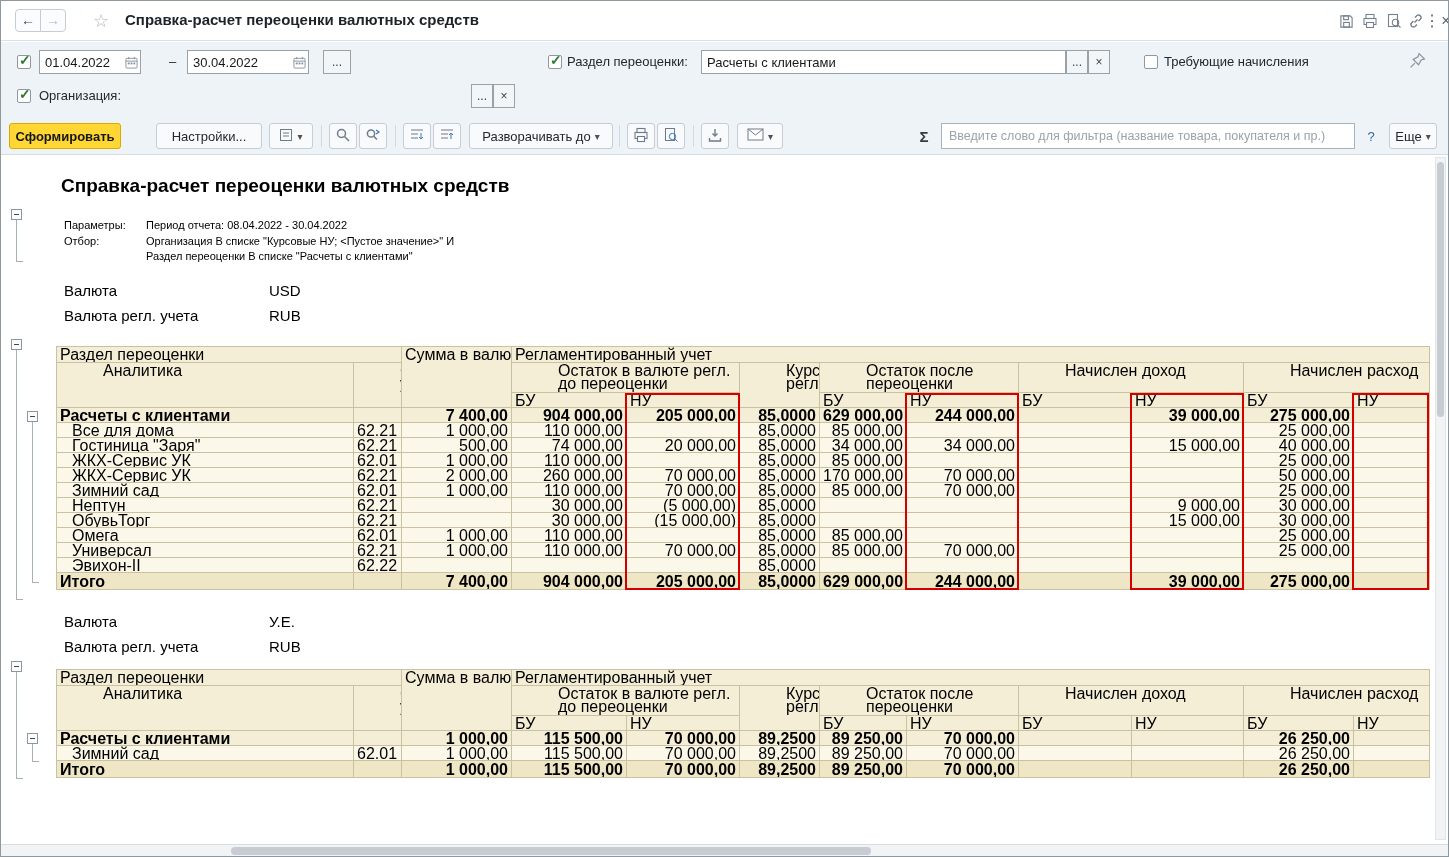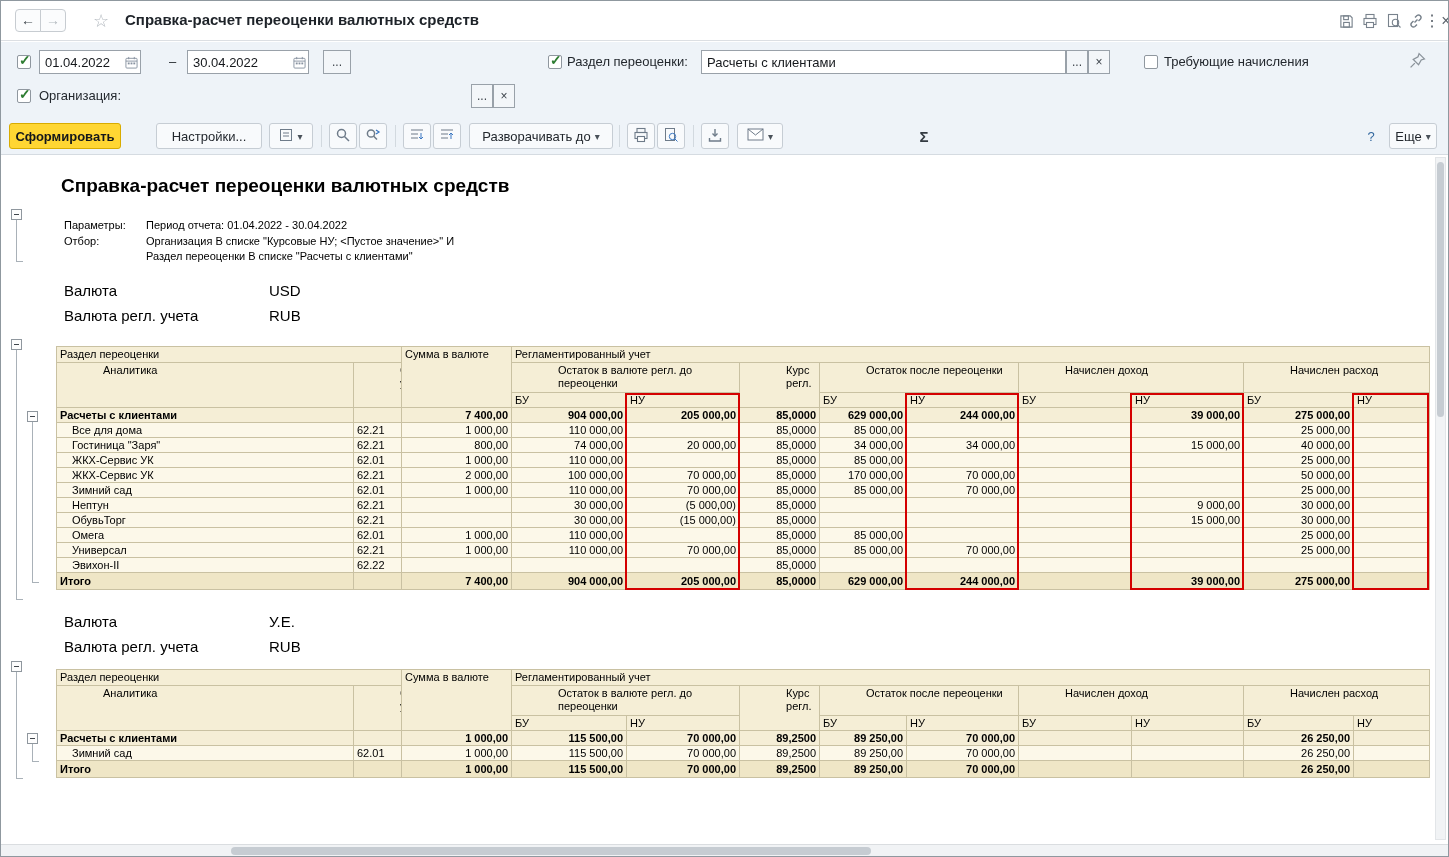--- a/index.html
+++ b/index.html
@@ -49,21 +49,21 @@
   .ptext { position:absolute; font-size:11px; color:#000; white-space:nowrap;text-align:center; }
   .cur { position:absolute; font-size:15px; color:#000; white-space:nowrap; }
 
   
   .gmark { position:absolute; width:11px; height:11px; border:1px solid #8f979e; background:#fdfdfd; cursor:pointer; }
   .gmark::after { content:""; position:absolute; left:2px; right:2px; top:4px; height:1px; background:#41474d; }
   .gline { position:absolute; width:7px; border-left:1px solid #a9b1b8; border-bottom:1px solid #a9b1b8; }
 
   
   .tblwrap { position:absolute; left:55px; width:1373px; }
-  table.rep { border-collapse:collapse; table-layout:fixed; width:1373px; font-size:11px; color:#000; }
+  table.rep { border-collapse:collapse; table-layout:fixed; width:1373px; font-size:16px; color:#000; }
   .rep th, .rep td { border:1px solid #c9c1a2; overflow:hidden; padding:0 3px; }
   .rep th { background:#f5eed6; font-weight:400; text-align:left; vertical-align:top; padding-top:1px; line-height:13px; white-space:nowrap; }
   .hA th { height:16px; }
   .hB th { height:30px; white-space:normal;padding-left:46px; }
   .hC th { height:15px; }
   .rep td { background:#fcf8e9; height:15px; line-height:13px; white-space:nowrap; }
   .rep td.ct { text-align:left; }
   .rep td.ct.ind { padding-left:15px; }
   .rep td.ca { text-align:left; }
   .rep td.cn { text-align:right; }
@@ -264,20 +264,21 @@
       <span><svg width="17" height="13" viewBox="0 0 17 13" fill="#fff" stroke="#6e7b89">
             <rect x="1" y="1" width="15" height="11"></rect>
             <path d="M1 1l7.5 6L16 1" fill="none"></path>
           </svg></span>
       <span class="drop">▾</span>
     </button>
 
     <button class="tbtn iconb flat" style="left:910px; width:26px">
       <span class="sigma">Σ</span>
     </button>
+    <input class="filterinp" placeholder="Введите слово для фильтра (название товара, покупателя и пр.)" style="">
     <button class="tbtn iconb flat" style="left:1358px; width:24px">
       <span class="help">?</span>
     </button>
     <button class="tbtn" style="left:1388px; width:48px">
       <span>Еще</span>
       <span class="drop">▾</span>
     </button>
   </div>
 
   <div class="report">
@@ -289,21 +290,21 @@
     <span class="gmark" style="left:26px; top:256px"></span>
     <span class="gline" style="left:31px; top:267px; height:161px"></span>
     <span class="gmark" style="left:10px; top:506px"></span>
     <span class="gline" style="left:15px; top:517px; height:107px"></span>
     <span class="gmark" style="left:26px; top:578px"></span>
     <span class="gline" style="left:31px; top:589px; height:18px"></span>
 
     <div class="rtitle">Справка-расчет переоценки валютных средств</div>
 
     <div class="ptext" style="left:63px; top:64px">Параметры:</div>
-    <div class="ptext" style="left:145px; top:64px">Период отчета: 01.04.2022 - 30.04.2022</div>
+    <div class="ptext" style="left:145px; top:64px">Период отчета: 08.04.2022 - 30.04.2022</div>
     <div class="ptext" style="left:63px; top:80px">Отбор:</div>
     <div class="ptext" style="left:145px; top:80px">Организация В списке "Курсовые НУ; &lt;Пустое значение&gt;" И</div>
     <div class="ptext" style="left:145px; top:95px">Раздел переоценки В списке "Расчеты с клиентами"</div>
 
     <div class="cur" style="left:63px; top:127px">Валюта</div>
     <div class="cur" style="left:268px; top:127px">USD</div>
     <div class="cur" style="left:63px; top:152px">Валюта регл. учета</div>
     <div class="cur" style="left:268px; top:152px">RUB</div>
 
     <div class="tblwrap" style="top:191px">
@@ -373,21 +374,21 @@
               <td class="cn">85 000,00</td>
               <td class="cn"></td>
               <td class="cn"></td>
               <td class="cn"></td>
               <td class="cn">25 000,00</td>
               <td class="cn"></td>
             </tr>
             <tr>
               <td class="ct ind">Гостиница "Заря"</td>
               <td class="ca">62.21</td>
-              <td class="cn">800,00</td>
+              <td class="cn">500,00</td>
               <td class="cn">74 000,00</td>
               <td class="cn">20 000,00</td>
               <td class="cn">85,0000</td>
               <td class="cn">34 000,00</td>
               <td class="cn">34 000,00</td>
               <td class="cn"></td>
               <td class="cn">15 000,00</td>
               <td class="cn">40 000,00</td>
               <td class="cn"></td>
             </tr>
@@ -402,21 +403,21 @@
               <td class="cn"></td>
               <td class="cn"></td>
               <td class="cn"></td>
               <td class="cn">25 000,00</td>
               <td class="cn"></td>
             </tr>
             <tr>
               <td class="ct ind">ЖКХ-Сервис УК</td>
               <td class="ca">62.21</td>
               <td class="cn">2 000,00</td>
-              <td class="cn">100 000,00</td>
+              <td class="cn">260 000,00</td>
               <td class="cn">70 000,00</td>
               <td class="cn">85,0000</td>
               <td class="cn">170 000,00</td>
               <td class="cn">70 000,00</td>
               <td class="cn"></td>
               <td class="cn"></td>
               <td class="cn">50 000,00</td>
               <td class="cn"></td>
             </tr>
             <tr>

